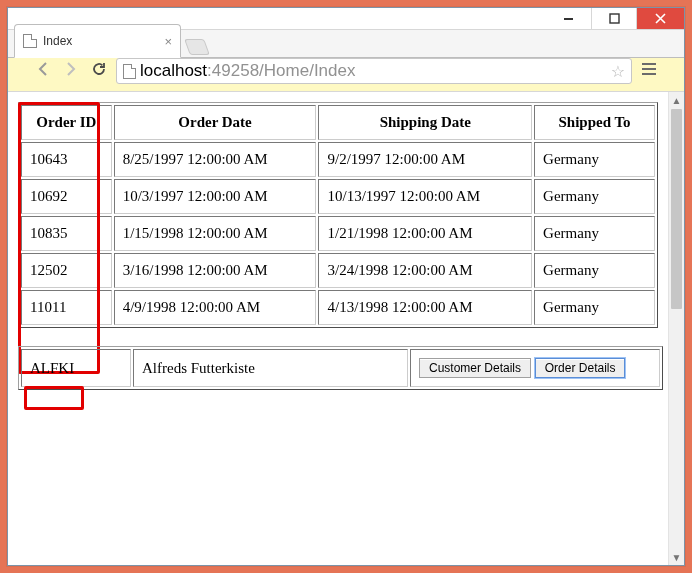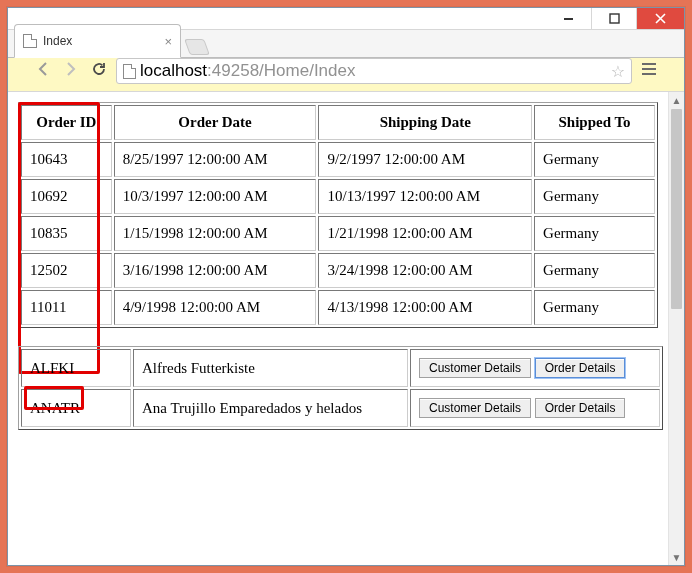--- a/index.html
+++ b/index.html
@@ -354,28 +354,20 @@
           </colgroup>
           <tbody>
           <tr>
             <td>ALFKI</td>
             <td>Alfreds Futterkiste</td>
             <td class="actions-cell">
               <button class="abtn">Customer Details</button>
               <button class="abtn active">Order Details</button>
             </td>
           </tr>
-          <tr>
-            <td>ANATR</td>
-            <td>Ana Trujillo Emparedados y helados</td>
-            <td class="actions-cell">
-              <button class="abtn">Customer Details</button>
-              <button class="abtn">Order Details</button>
-            </td>
-          </tr>
         </tbody>
           </table>
       </div>
 
     </div>
 
     <div class="vscroll">
       <div class="arrow up">▲</div>
       <div class="thumb"></div>
       <div class="arrow down">▼</div>

